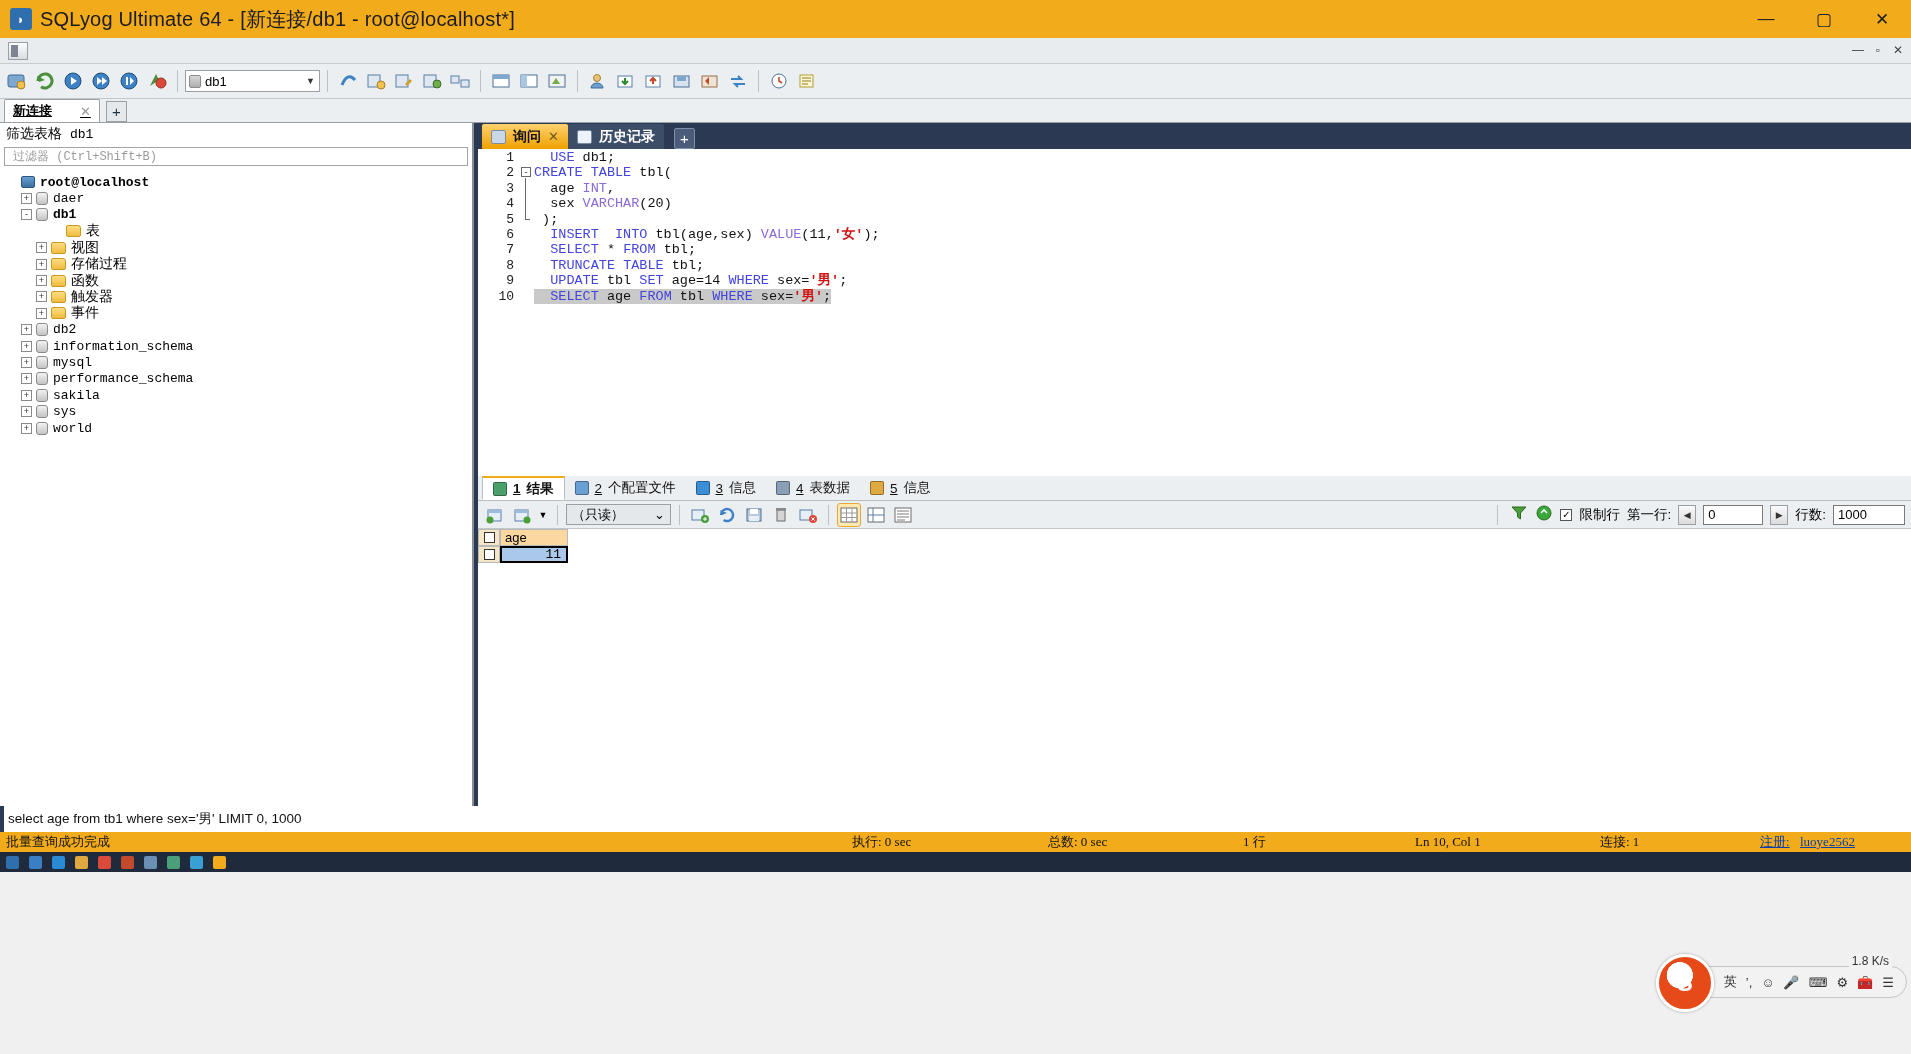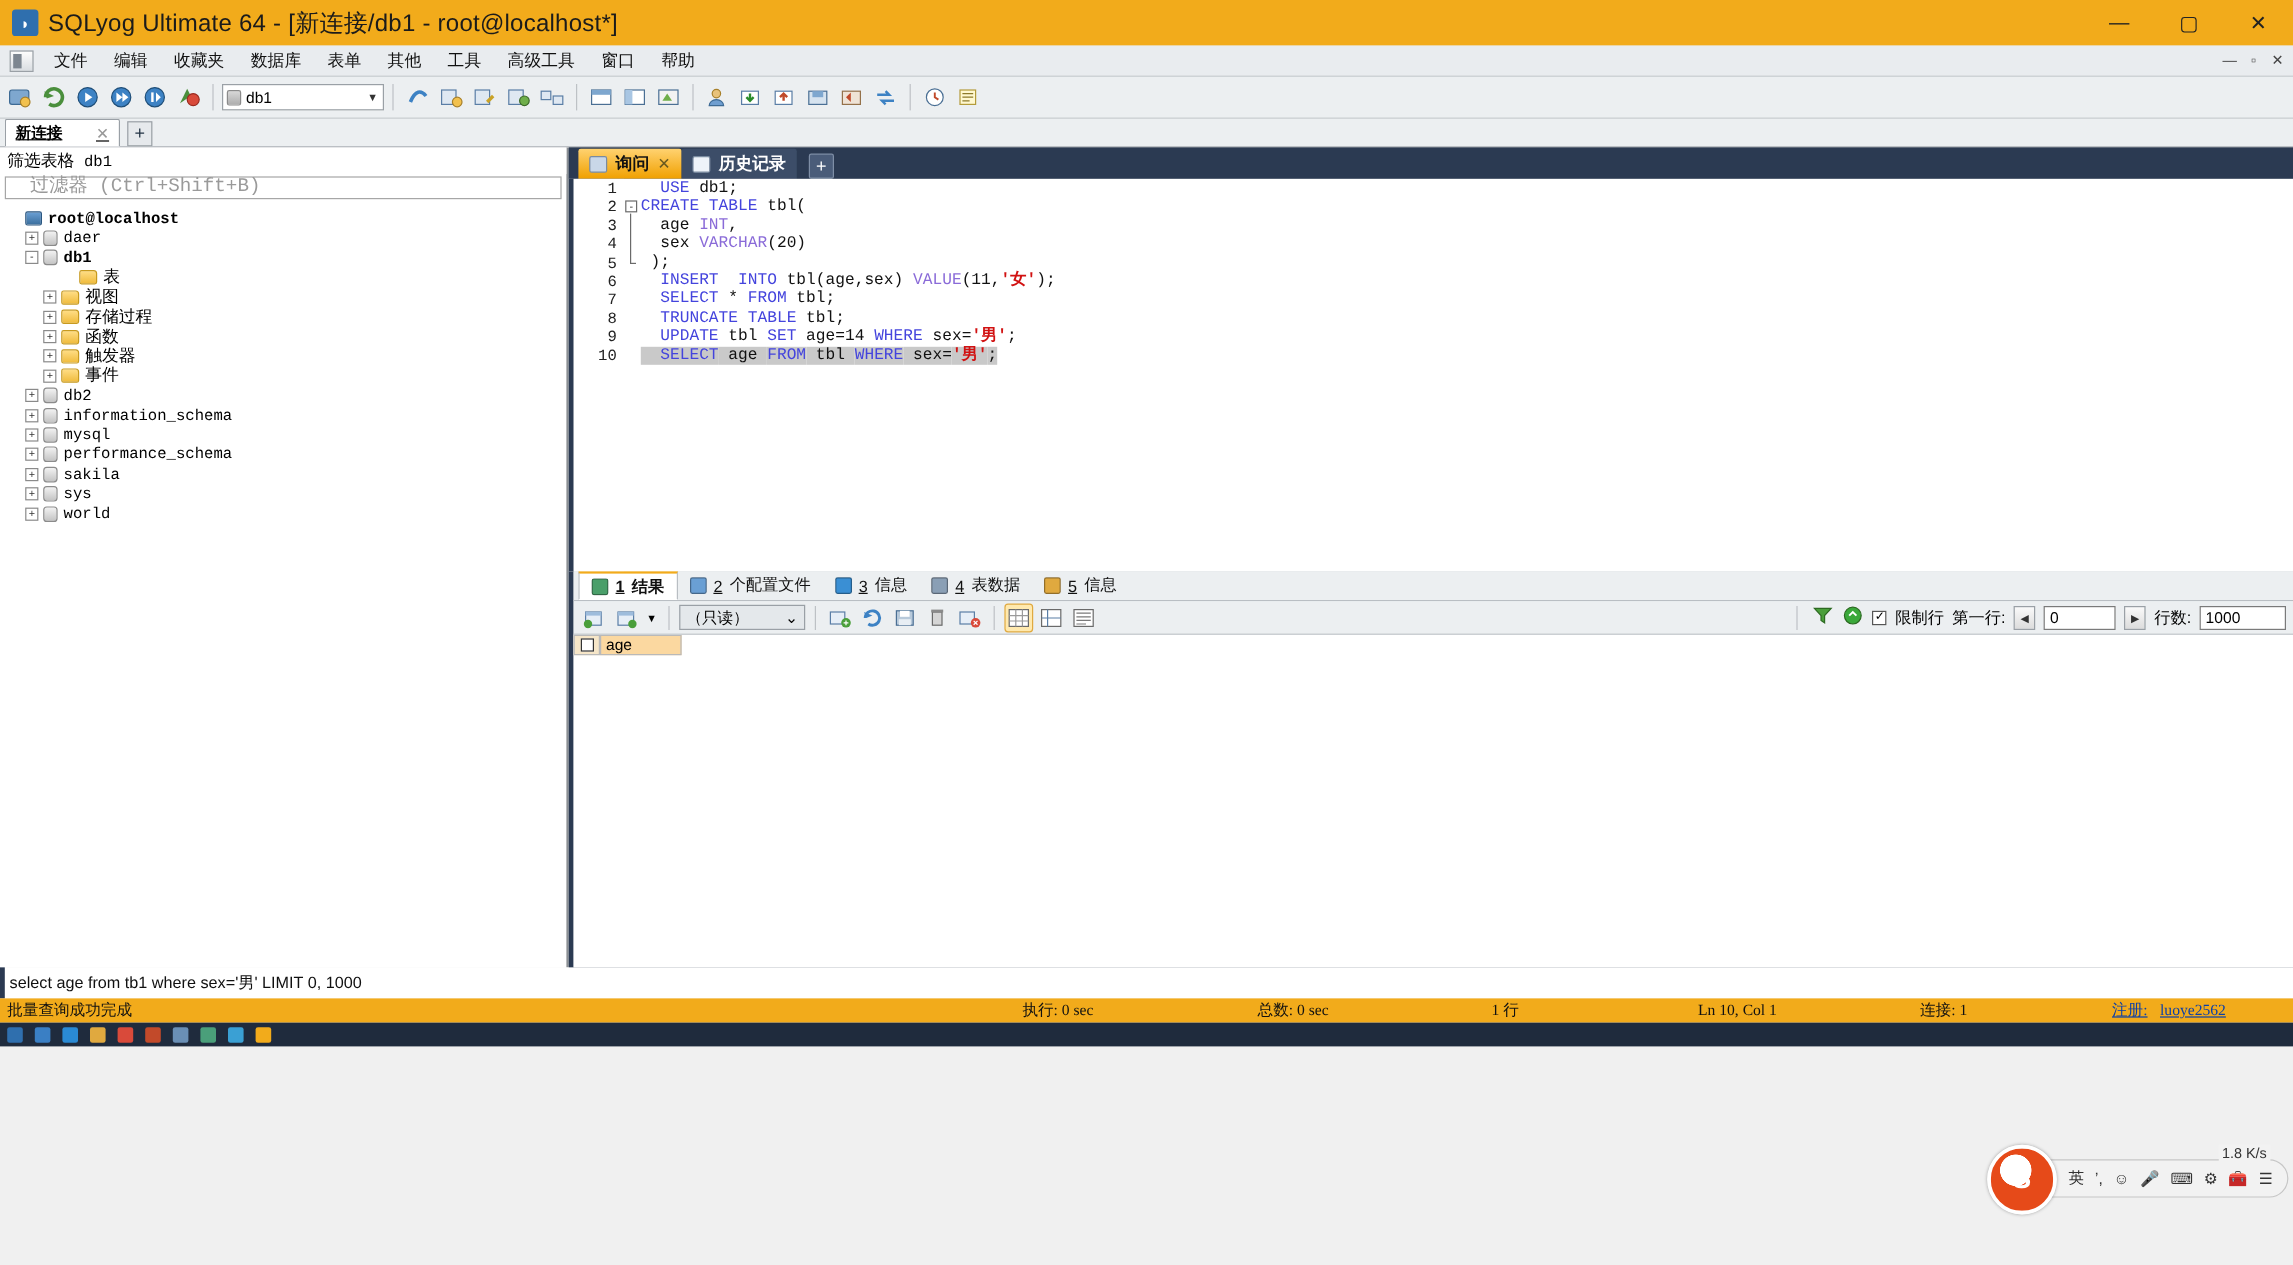--- a/index.html
+++ b/index.html
@@ -64,21 +64,21 @@
   .conn-tab .x{color:#999;font-size:13px;font-weight:normal;}
   .conn-add{width:21px;height:21px;margin-left:6px;background:#e6e9ec;border:1px solid #9aa0a6;
     display:flex;align-items:center;justify-content:center;font-size:15px;color:#234;}
 
   
   .main{display:flex;height:683px;}
   .sidebar{width:474px;background:#fff;border-right:2px solid #8b8f93;display:flex;flex-direction:column;}
   .filter-label{height:22px;display:flex;align-items:center;gap:8px;padding-left:6px;font-size:14px;background:#fff;}
   .filter-label .fl-db{font-family:"Liberation Mono",monospace;font-size:13px;}
   .filter-box{margin:2px 4px 0 4px;height:19px;border:1px solid #a6a6a6;background:#fff;
-    font-family:"Liberation Mono",monospace;font-size:16px;color:#9a9a9a;padding-left:20px;display:flex;align-items:flex-end;}
+    font-family:"Liberation Mono",monospace;font-size:12px;color:#9a9a9a;padding-left:8px;display:flex;align-items:center;}
   .tree{flex:1;padding-top:8px;font-family:"Liberation Mono",monospace;font-size:13px;overflow:hidden;}
   .tnode{display:flex;align-items:center;height:16.4px;white-space:nowrap;}
   .texp{width:11px;height:11px;border:1px solid #8a8a8a;background:#fff;margin-right:4px;
     display:flex;align-items:center;justify-content:center;font-size:9px;line-height:9px;color:#333;font-family:"Liberation Sans",sans-serif;}
   .texp.blank{border:none;background:none;}
   .ico-server{width:14px;height:12px;margin-right:5px;background:linear-gradient(#6a9fd4,#3b6f9e);border:1px solid #2a5680;border-radius:2px;}
   .ico-db{width:12px;height:13px;margin-right:5px;border:1px solid #8b8b8b;border-radius:3px;
     background:linear-gradient(#f2f2f2,#c4c4c4);}
   .ico-folder{width:15px;height:12px;margin-right:5px;background:linear-gradient(#ffdd85,#f0bc3e);
     border:1px solid #c79a1f;border-radius:2px 3px 2px 2px;}
@@ -185,32 +185,20 @@
   <div class="title-text">SQLyog Ultimate 64 - [新连接/db1 - root@localhost*]</div>
   <div class="win-btns">
     <div class="win-btn">—</div>
     <div class="win-btn">▢</div>
     <div class="win-btn close">✕</div>
   </div>
 </div>
 
 <div class="menubar">
   <div class="mb-icon"></div>
-  <div id="menu-items" style="display:flex;">
-      <div class="menu-item">文件</div>
-      <div class="menu-item">编辑</div>
-      <div class="menu-item">收藏夹</div>
-      <div class="menu-item">数据库</div>
-      <div class="menu-item">表单</div>
-      <div class="menu-item">其他</div>
-      <div class="menu-item">工具</div>
-      <div class="menu-item">高级工具</div>
-      <div class="menu-item">窗口</div>
-      <div class="menu-item">帮助</div>
-    </div>
   <div class="menu-right">
     <span>—</span>
     <span>▫</span>
     <span>✕</span>
   </div>
 </div>
 
 <div class="toolbar">
   <div class="tb-btn">
       <svg width="20" height="18">
@@ -616,20 +604,26 @@
         </div>
       </div>
 
       <div class="grid">
         <div class="grid-row">
           <div class="gcell-chk">
               <span class="sq"></span>
             </div>
           <div class="gcell-hdr">age</div>
         </div>
+        <div class="grid-row">
+          <div class="gcell-chk">
+              <span class="sq"></span>
+            </div>
+          <div class="gcell-val">11</div>
+        </div>
       </div>
 
       <div class="ime">
         <div class="ime-logo">S</div>
         <div class="speed">1.8 K/s</div>
         <span class="ime-item">英</span>
         <span class="ime-item">ʼ,</span>
         <span class="ime-item">☺</span>
         <span class="ime-item">🎤</span>
         <span class="ime-item">⌨</span>

